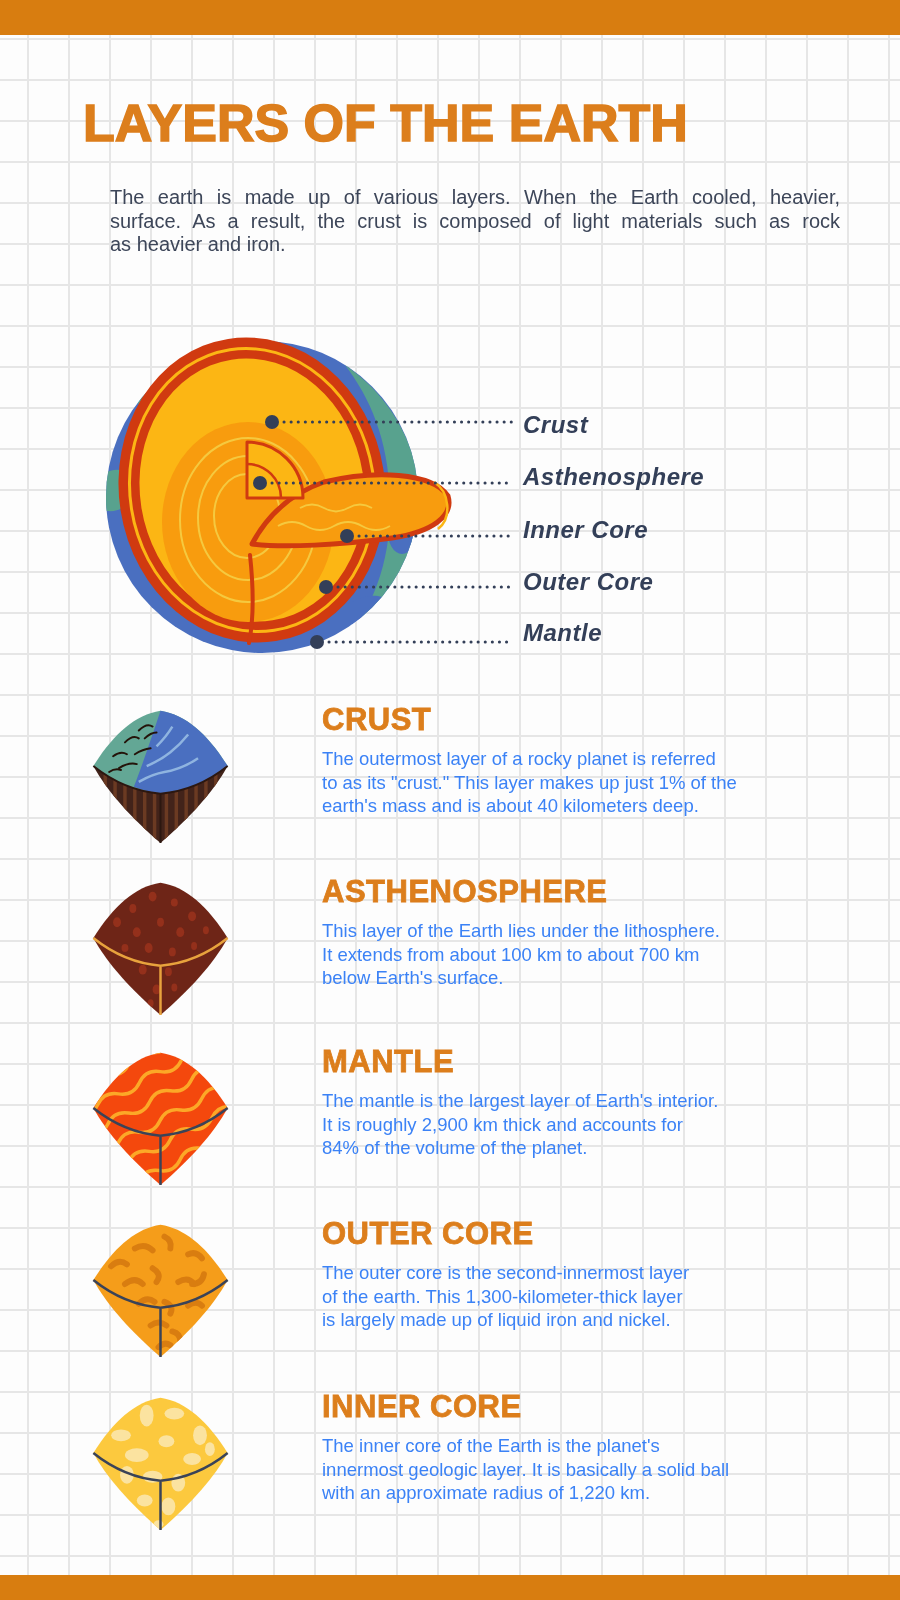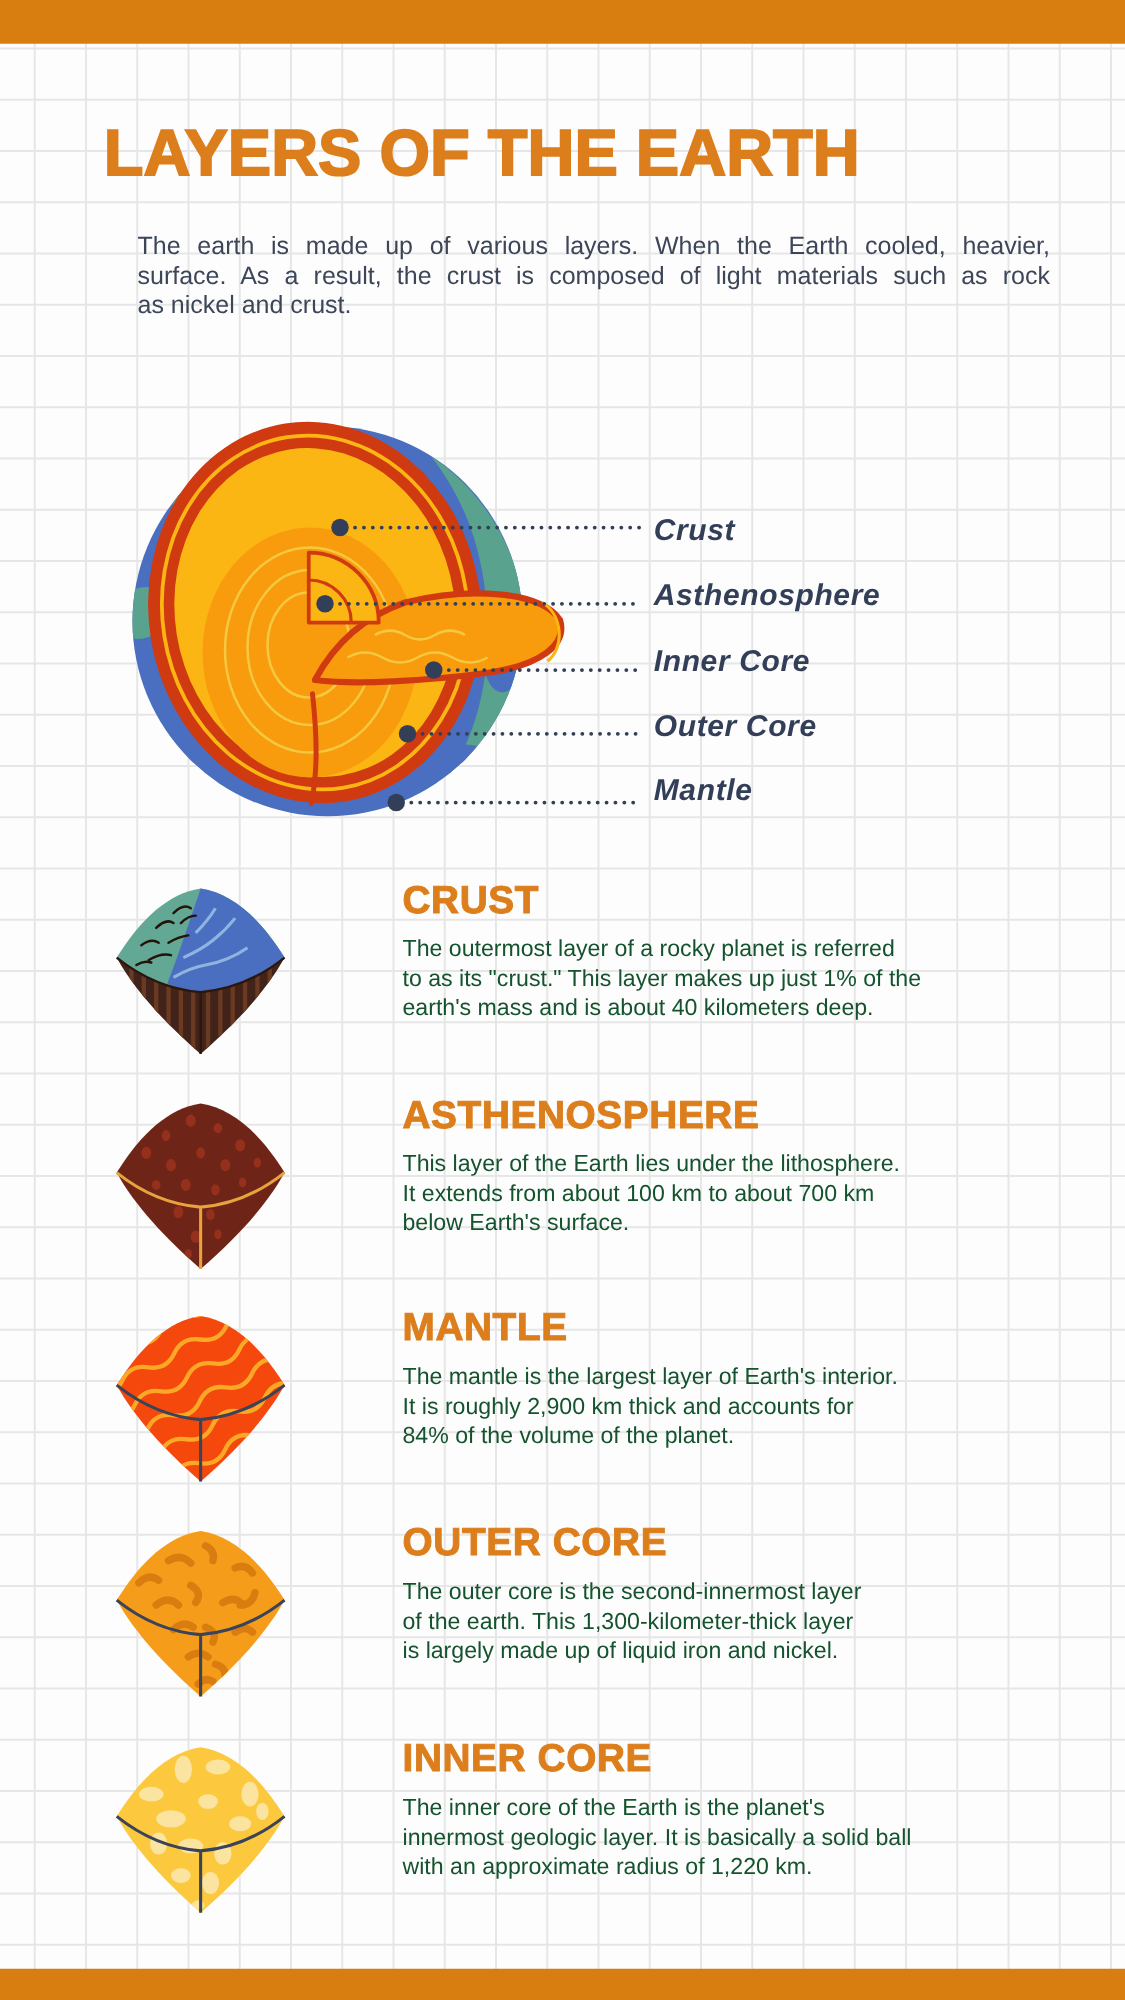--- a/index.html
+++ b/index.html
@@ -48,36 +48,36 @@
   .sec-2{top:1030px;}
   .sec-3{top:1202px;}
   .sec-4{top:1375px;}
   .sec-icon{position:absolute;left:78px;top:5px;width:165px;height:158px;}
   .sec-text{position:absolute;left:322px;top:15px;width:540px;}
   .sec-heading{
     margin:0 0 10px 0;font-size:31px;line-height:34px;font-weight:bold;
     color:#DC7E1C;-webkit-text-stroke:0.8px #DC7E1C;letter-spacing:0.5px;
   }
   .sec-body{
-    font-size:18.5px;line-height:23.6px;color:#14532d;white-space:pre-line;
+    font-size:18.5px;line-height:23.6px;color:#3b82f6;white-space:pre-line;
   }
 </style>
 </head>
 <body>
 
 <div class="grid"></div>
 <div class="bar bar-top"></div>
 <div class="bar bar-bottom"></div>
 
 <div class="title">LAYERS OF THE EARTH</div>
 
 <div class="intro">
     <div class="jline">The earth is made up of various layers. When the Earth cooled, heavier,</div>
     <div class="jline">surface. As a result, the crust is composed of light materials such as rock</div>
-    <div class="jline">as nickel and crust.</div>
+    <div class="jline">as heavier and iron.</div>
   </div>
 
 <div class="diagram">
   <svg class="earth-svg" width="900" height="330" viewBox="0 0 900 330">
     <defs>
       <clipPath id="sphereClip">
           <circle cx="262" cy="167" r="156"></circle>
         </clipPath>
     </defs>
 

